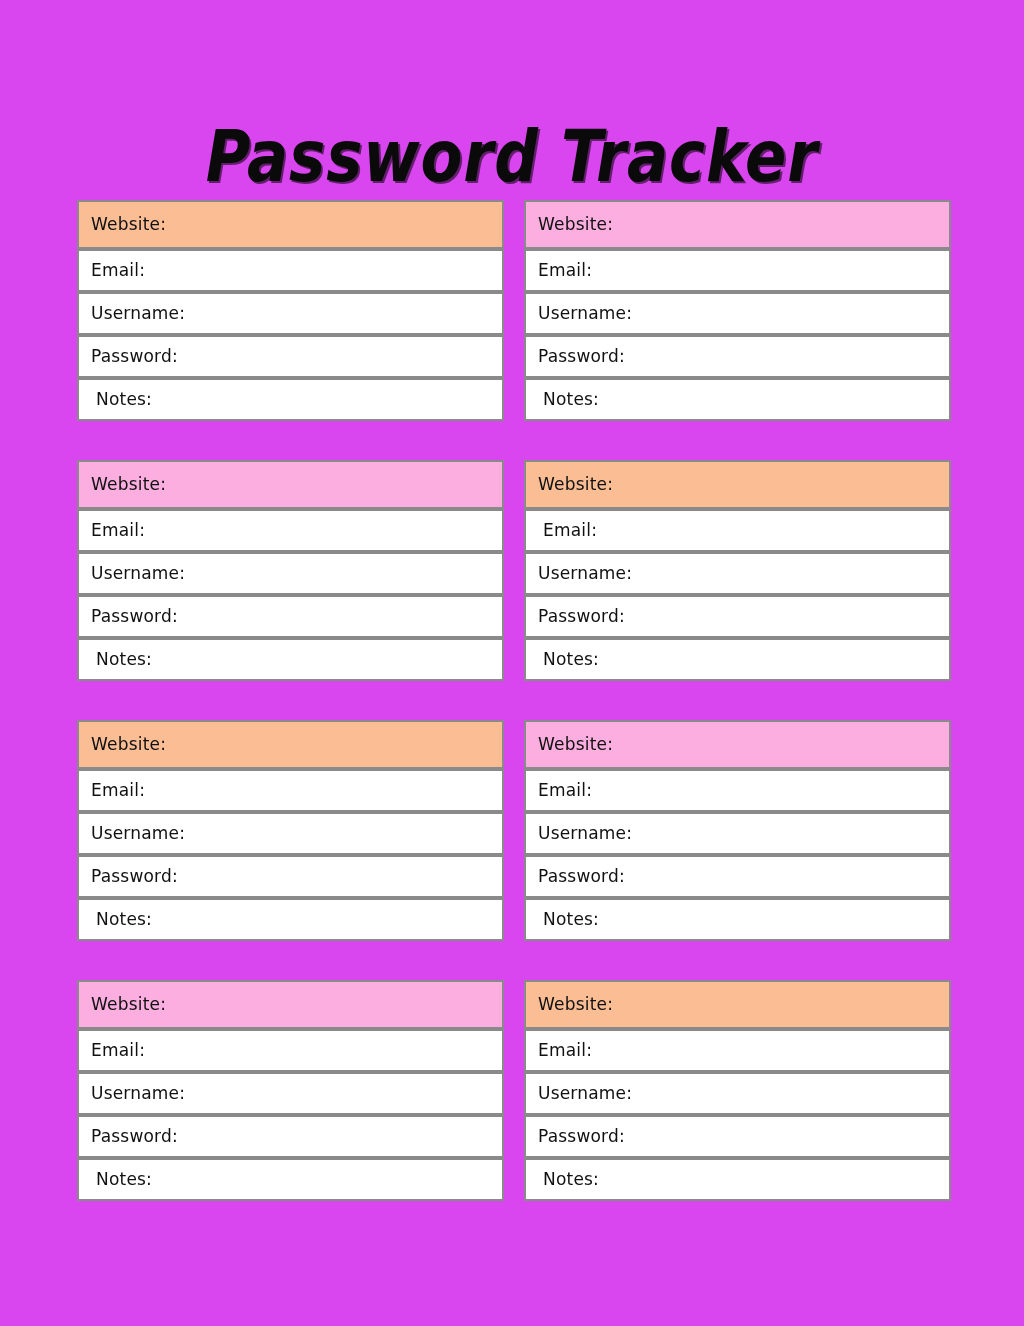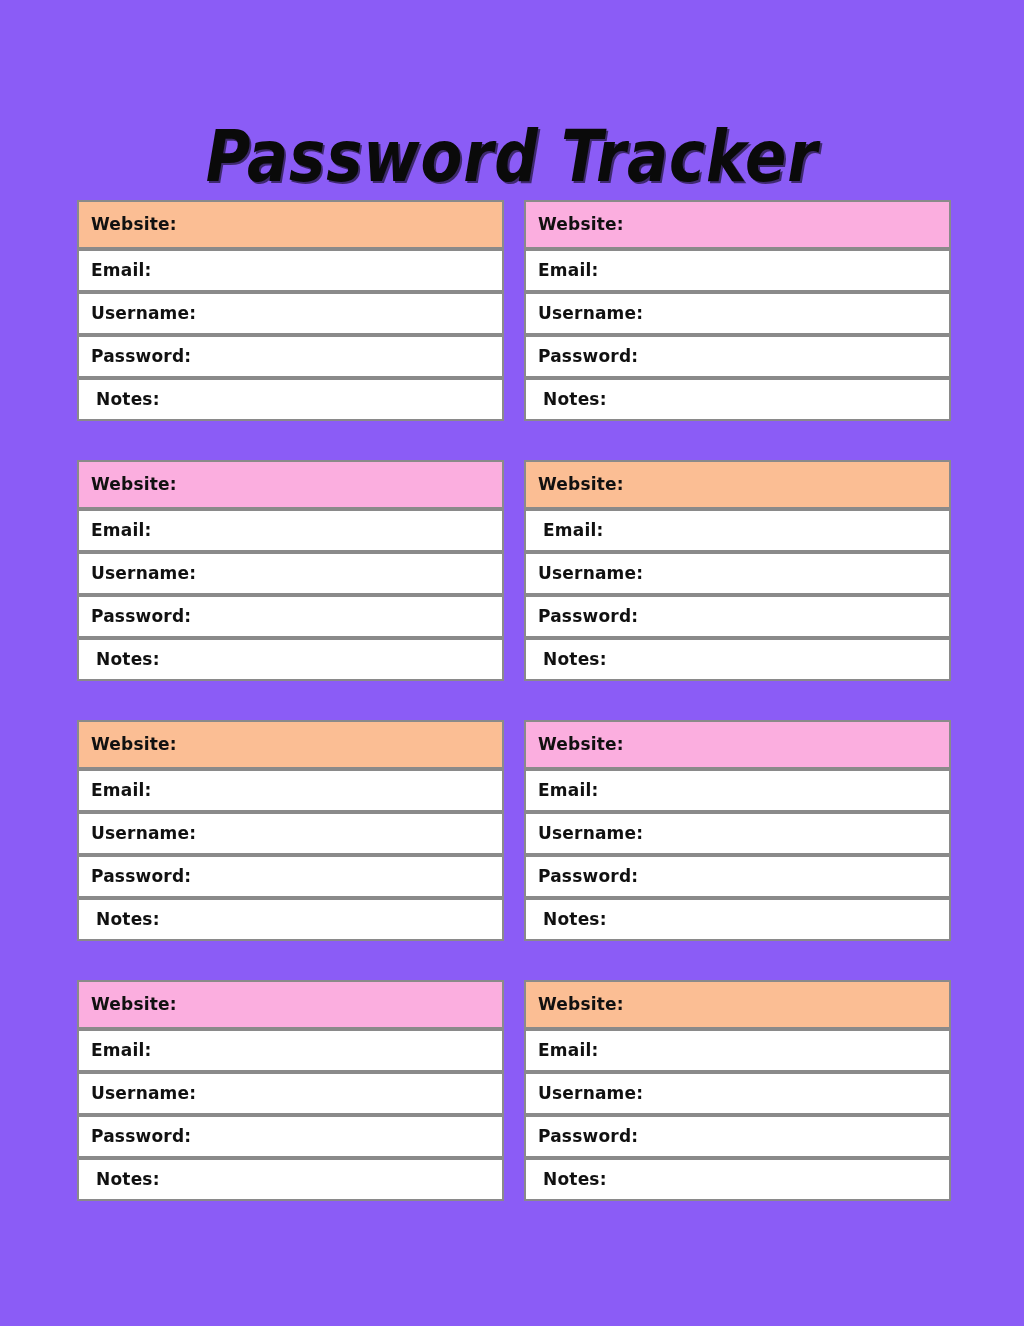--- a/index.html
+++ b/index.html
@@ -15,21 +15,21 @@
     color: #111111;
     overflow: hidden;
     position: relative;
   }
 
   .page {
     position: relative;
     width: 1024px;
     height: 1326px;
     box-sizing: border-box;
-    background: #8b5cf6;
+    background: #d946ef;
   }
 
   
   .page-title {
     position: absolute;
     left: 0;
     top: 72px;
     width: 1024px;
     text-align: center;
     font-family: "DejaVu Sans Condensed", "DejaVu Sans", "Liberation Sans", sans-serif;
@@ -79,21 +79,21 @@
     height: 45px;
   }
 
   .card-row.indent {
     padding-left: 17px;
   }
 
   .row-label {
     font-family: "DejaVu Sans", "Liberation Sans", sans-serif;
     font-size: 17px;
-    font-weight: 700;
+    font-weight: 400;
     letter-spacing: 0.2px;
     color: #111111;
     line-height: 1;
     text-align: center;
   }
 
   
 </style>
 </head>
 <body>

